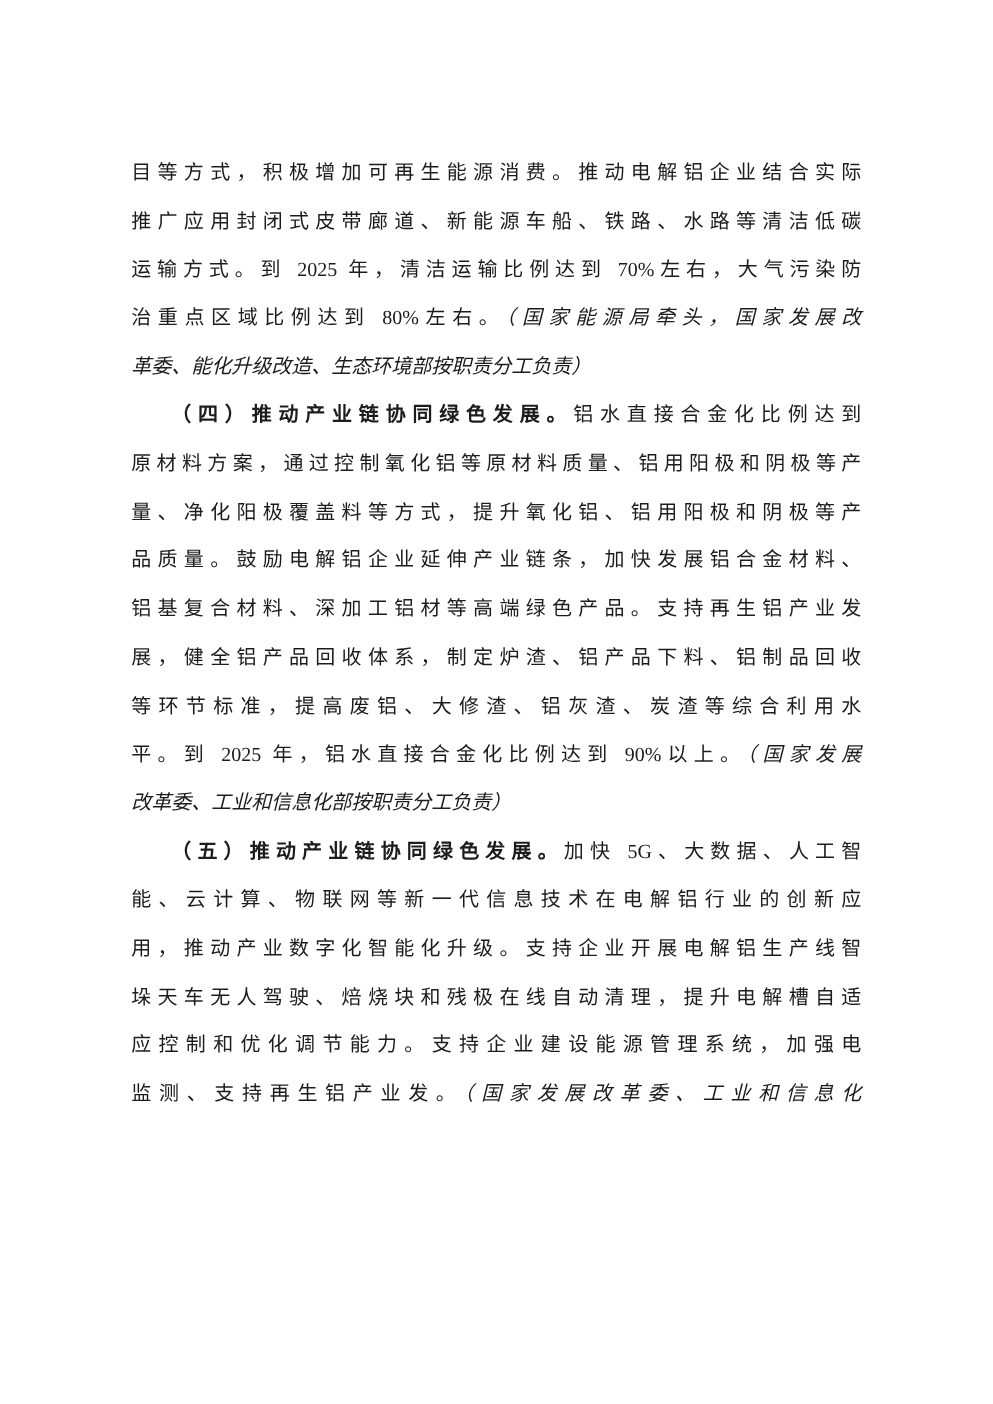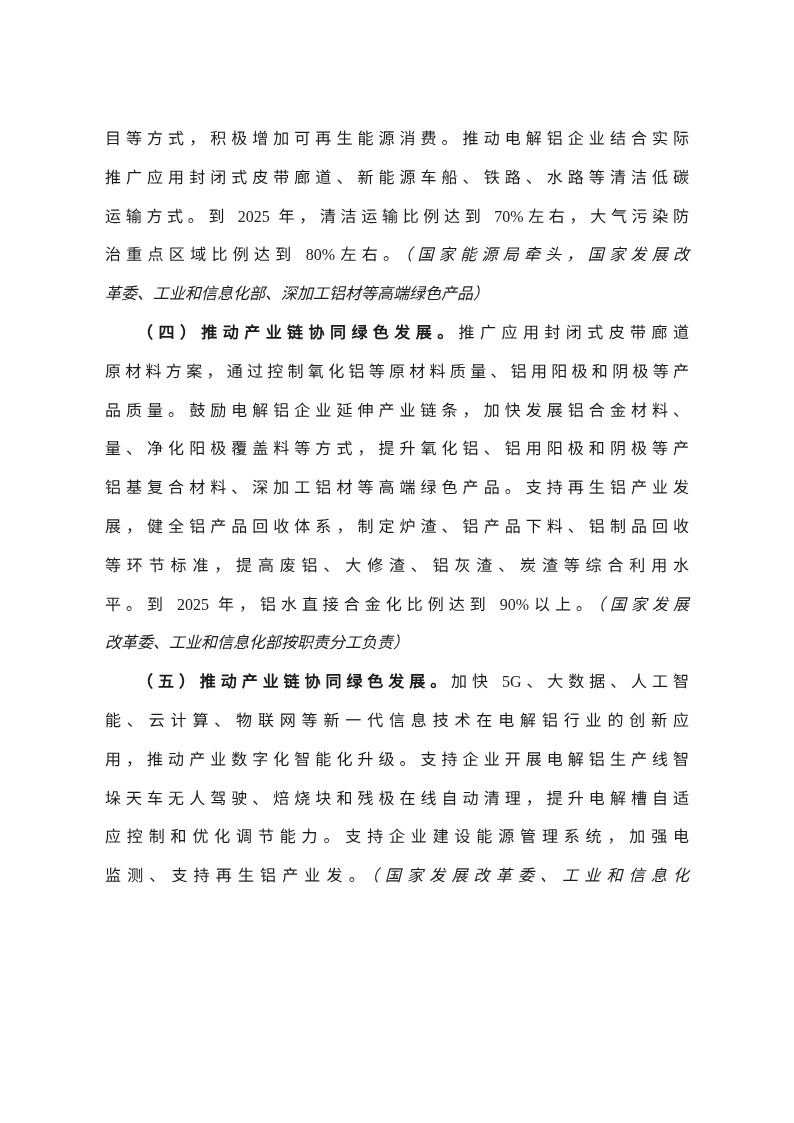--- a/index.html
+++ b/index.html
@@ -54,25 +54,25 @@
 </style>
 </head>
 <body>
 
 <div class="page">
   <div class="text-block">
     <div class="line"><span class="run-normal">目等方式，积极增加可再生能源消费。推动电解铝企业结合实际</span></div>
     <div class="line"><span class="run-normal">推广应用封闭式皮带廊道、新能源车船、铁路、水路等清洁低碳</span></div>
     <div class="line"><span class="run-normal">运输方式。到 2025 年，清洁运输比例达到 70%左右，大气污染防</span></div>
     <div class="line"><span class="run-normal">治重点区域比例达到 80%左右。</span><span class="run-kai">（国家能源局牵头，国家发展改</span></div>
-    <div class="line para-end"><span class="run-kai">革委、工业和信息化部、深加工铝材等高端绿色产品）</span></div>
-    <div class="line indent"><span class="run-bold">（四）推动产业链协同绿色发展。</span><span class="run-normal">推广应用封闭式皮带廊道</span></div>
+    <div class="line para-end"><span class="run-kai">革委、能化升级改造、生态环境部按职责分工负责）</span></div>
+    <div class="line indent"><span class="run-bold">（四）推动产业链协同绿色发展。</span><span class="run-normal">铝水直接合金化比例达到</span></div>
     <div class="line"><span class="run-normal">原材料方案，通过控制氧化铝等原材料质量、铝用阳极和阴极等产</span></div>
+    <div class="line"><span class="run-normal">量、净化阳极覆盖料等方式，提升氧化铝、铝用阳极和阴极等产</span></div>
     <div class="line"><span class="run-normal">品质量。鼓励电解铝企业延伸产业链条，加快发展铝合金材料、</span></div>
-    <div class="line"><span class="run-normal">量、净化阳极覆盖料等方式，提升氧化铝、铝用阳极和阴极等产</span></div>
     <div class="line"><span class="run-normal">铝基复合材料、深加工铝材等高端绿色产品。支持再生铝产业发</span></div>
     <div class="line"><span class="run-normal">展，健全铝产品回收体系，制定炉渣、铝产品下料、铝制品回收</span></div>
     <div class="line"><span class="run-normal">等环节标准，提高废铝、大修渣、铝灰渣、炭渣等综合利用水</span></div>
     <div class="line"><span class="run-normal">平。到 2025 年，铝水直接合金化比例达到 90%以上。</span><span class="run-kai">（国家发展</span></div>
     <div class="line para-end"><span class="run-kai">改革委、工业和信息化部按职责分工负责）</span></div>
     <div class="line indent"><span class="run-bold">（五）推动产业链协同绿色发展。</span><span class="run-normal">加快 5G、大数据、人工智</span></div>
     <div class="line"><span class="run-normal">能、云计算、物联网等新一代信息技术在电解铝行业的创新应</span></div>
     <div class="line"><span class="run-normal">用，推动产业数字化智能化升级。支持企业开展电解铝生产线智</span></div>
     <div class="line"><span class="run-normal">垛天车无人驾驶、焙烧块和残极在线自动清理，提升电解槽自适</span></div>
     <div class="line"><span class="run-normal">应控制和优化调节能力。支持企业建设能源管理系统，加强电</span></div>

